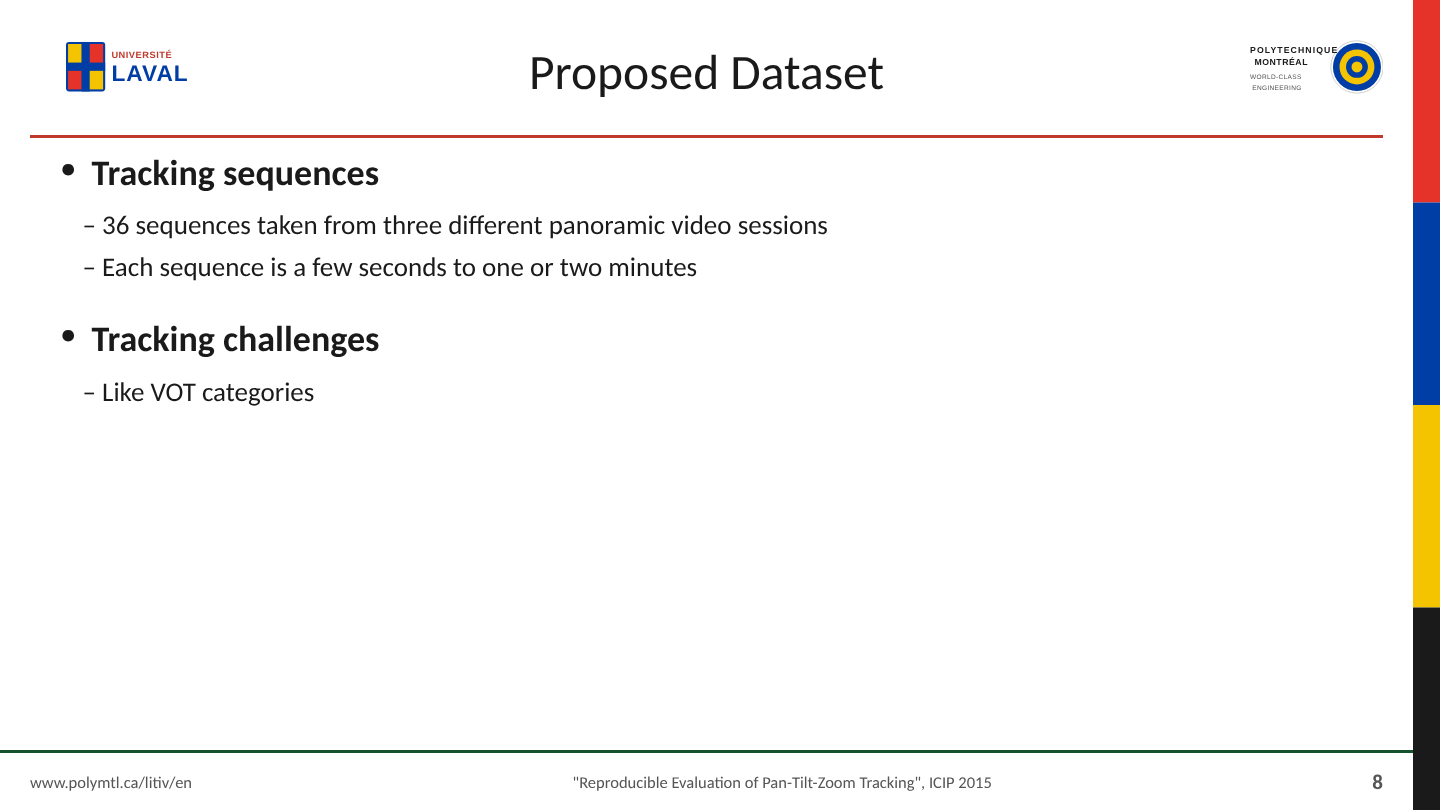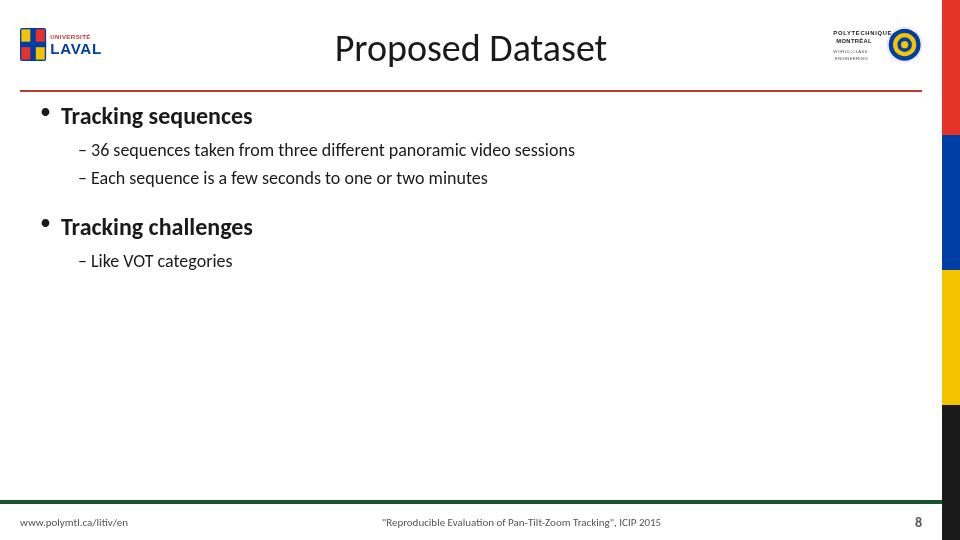--- a/index.html
+++ b/index.html
@@ -37,20 +37,21 @@
       height: 90px;
       display: flex;
       align-items: center;
       justify-content: space-between;
       padding: 10px 20px;
     }
 
     .header-left {
       display: flex;
       align-items: center;
+      margin-left: 24px;
     }
 
     
     .ulaval-logo {
       width: 110px;
       height: 60px;
       display: flex;
       align-items: center;
     }
 
@@ -77,21 +78,21 @@
       top: 10px;
       left: 0;
       right: 18px;
       display: flex;
       justify-content: center;
       align-items: center;
       height: 75px;
     }
 
     .slide-title {
-      font-size: 38px;
+      font-size: 33px;
       font-weight: normal;
       color: #1a1a1a;
       text-align: center;
     }
 
     
     .divider {
       position: absolute;
       top: 90px;
       left: 20px;
@@ -128,21 +129,21 @@
     }
 
     .bullet-label {
       font-size: 24px;
       font-weight: bold;
       color: #1a1a1a;
       line-height: 1.3;
     }
 
     .sub-bullets {
-      margin-left: 38px;
+      margin-left: 15px;
     }
 
     .sub-bullet {
       font-size: 18px;
       color: #1a1a1a;
       line-height: 1.55;
       display: flex;
       align-items: flex-start;
     }
 
@@ -150,21 +151,21 @@
     .footer {
       position: absolute;
       bottom: 0;
       left: 0;
       right: 18px;
       height: 40px;
       display: flex;
       align-items: center;
       justify-content: space-between;
       padding: 14px 20px;
-      border-top: 4px solid #14532d;
+      border-top: 2px solid #14532d;
     }
 
     .footer-left {
       font-size: 11px;
       color: #555;
     }
 
     .footer-center {
       font-size: 11px;
       color: #555;

